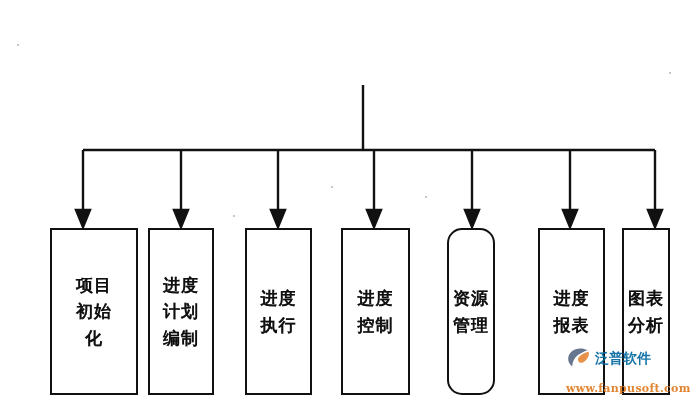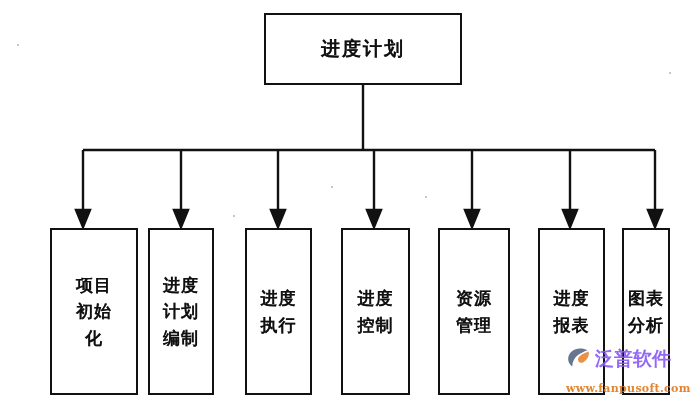--- a/index.html
+++ b/index.html
@@ -73,24 +73,24 @@
     height: 46px;
     opacity: 0.92;
     pointer-events: none;
   }
   #watermark .wm-row {
     display: flex;
     align-items: center;
     gap: 3px;
   }
   #watermark .wm-text {
-    font-size: 19px;
+    font-size: 14px;
     font-weight: 700;
     letter-spacing: 0px;
-    color: #8b5cf6;
+    color: #0369a1;
     line-height: 1;
     white-space: nowrap;
   }
   #watermark .wm-url {
     margin-top: 12px;
     font-size: 11px;
     font-weight: 700;
     color: #e07b20;
     letter-spacing: 0.3px;
     font-family: "DejaVu Serif", serif;
@@ -127,23 +127,20 @@
       <polygon points="367,210 381,210 374,227"></polygon>
       <line x1="472" y1="150" x2="472" y2="212"></line>
       <polygon points="465,210 479,210 472,227"></polygon>
       <line x1="570" y1="150" x2="570" y2="212"></line>
       <polygon points="563,210 577,210 570,227"></polygon>
       <line x1="655" y1="150" x2="655" y2="212"></line>
       <polygon points="648,210 662,210 655,227"></polygon>
     </g>
   </svg>
 
-  <div class="node" id="root-node">
-    <span class="node-label">进度计划</span>
-  </div>
 
   <div class="node leaf-node" style="left:50px;width:88px;">
     <span class="node-label">项目
 初始
 化</span>
   </div>
 
   <div class="node leaf-node" style="left:148px;width:66px;">
     <span class="node-label">进度
 计划
@@ -153,21 +150,21 @@
   <div class="node leaf-node" style="left:245px;width:67px;">
     <span class="node-label">进度
 执行</span>
   </div>
 
   <div class="node leaf-node" style="left:341px;width:69px;">
     <span class="node-label">进度
 控制</span>
   </div>
 
-  <div class="node leaf-node" style="left:438px;width:72px;">
+  <div class="node leaf-node" style="left:447px;width:48px;border-radius:15px;">
     <span class="node-label">资源
 管理</span>
   </div>
 
   <div class="node leaf-node" style="left:538px;width:67px;">
     <span class="node-label">进度
 报表</span>
   </div>
 
   <div class="node leaf-node" style="left:622px;width:48px;">

